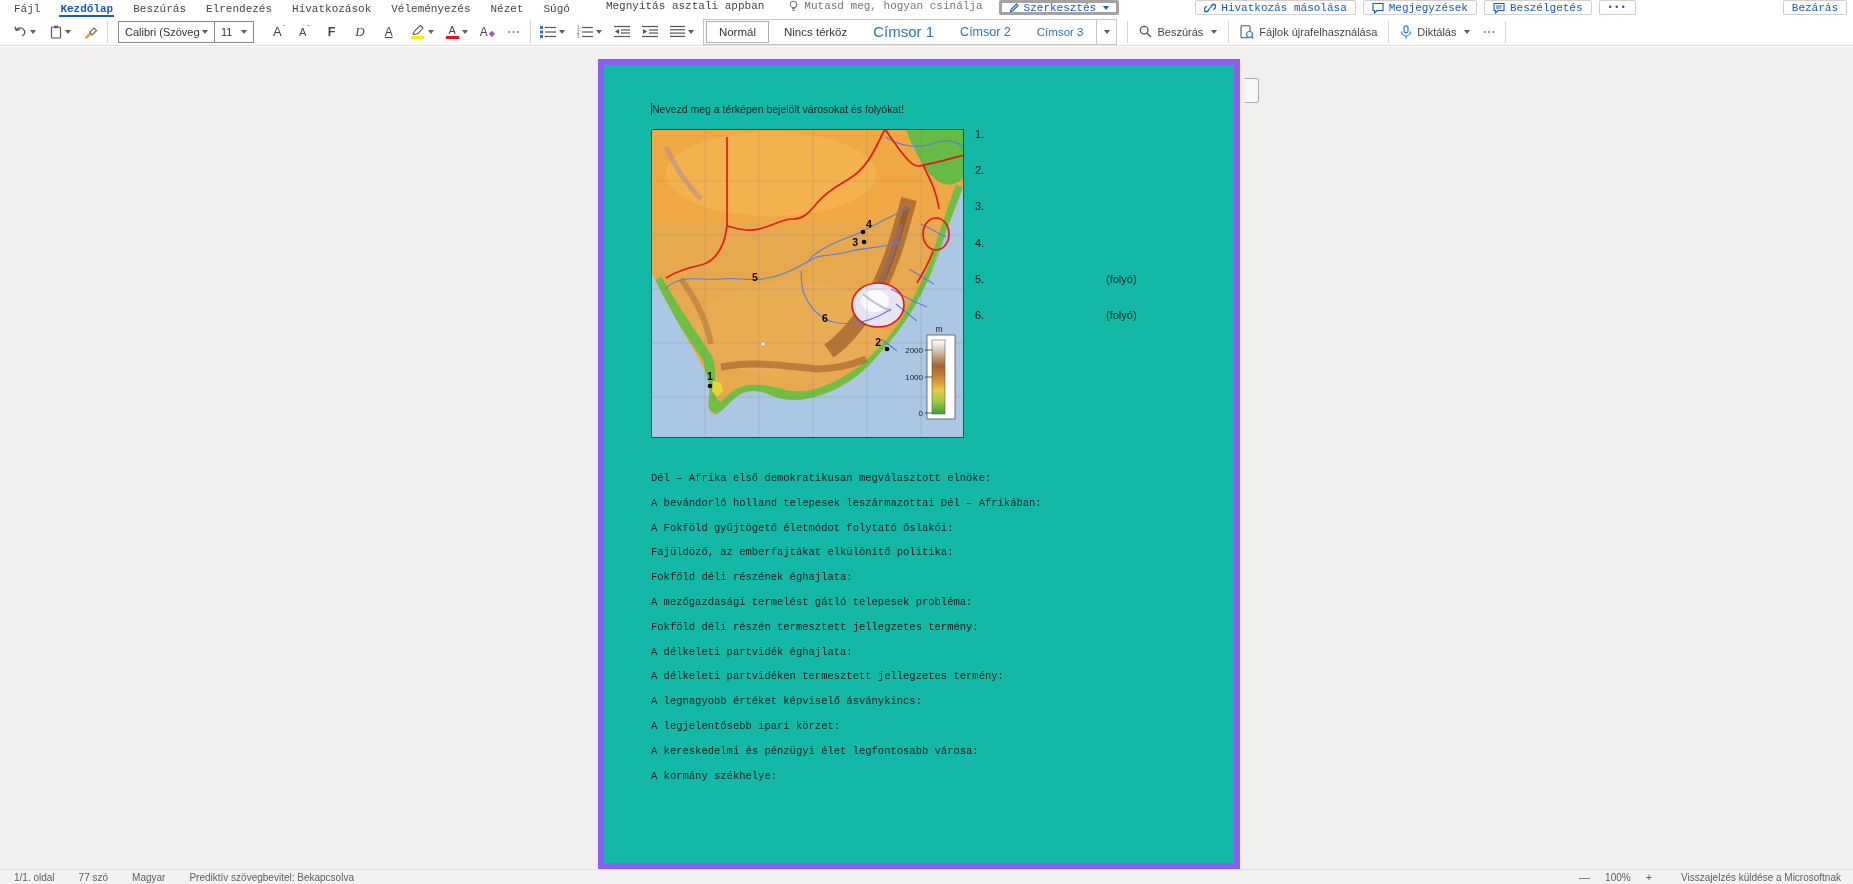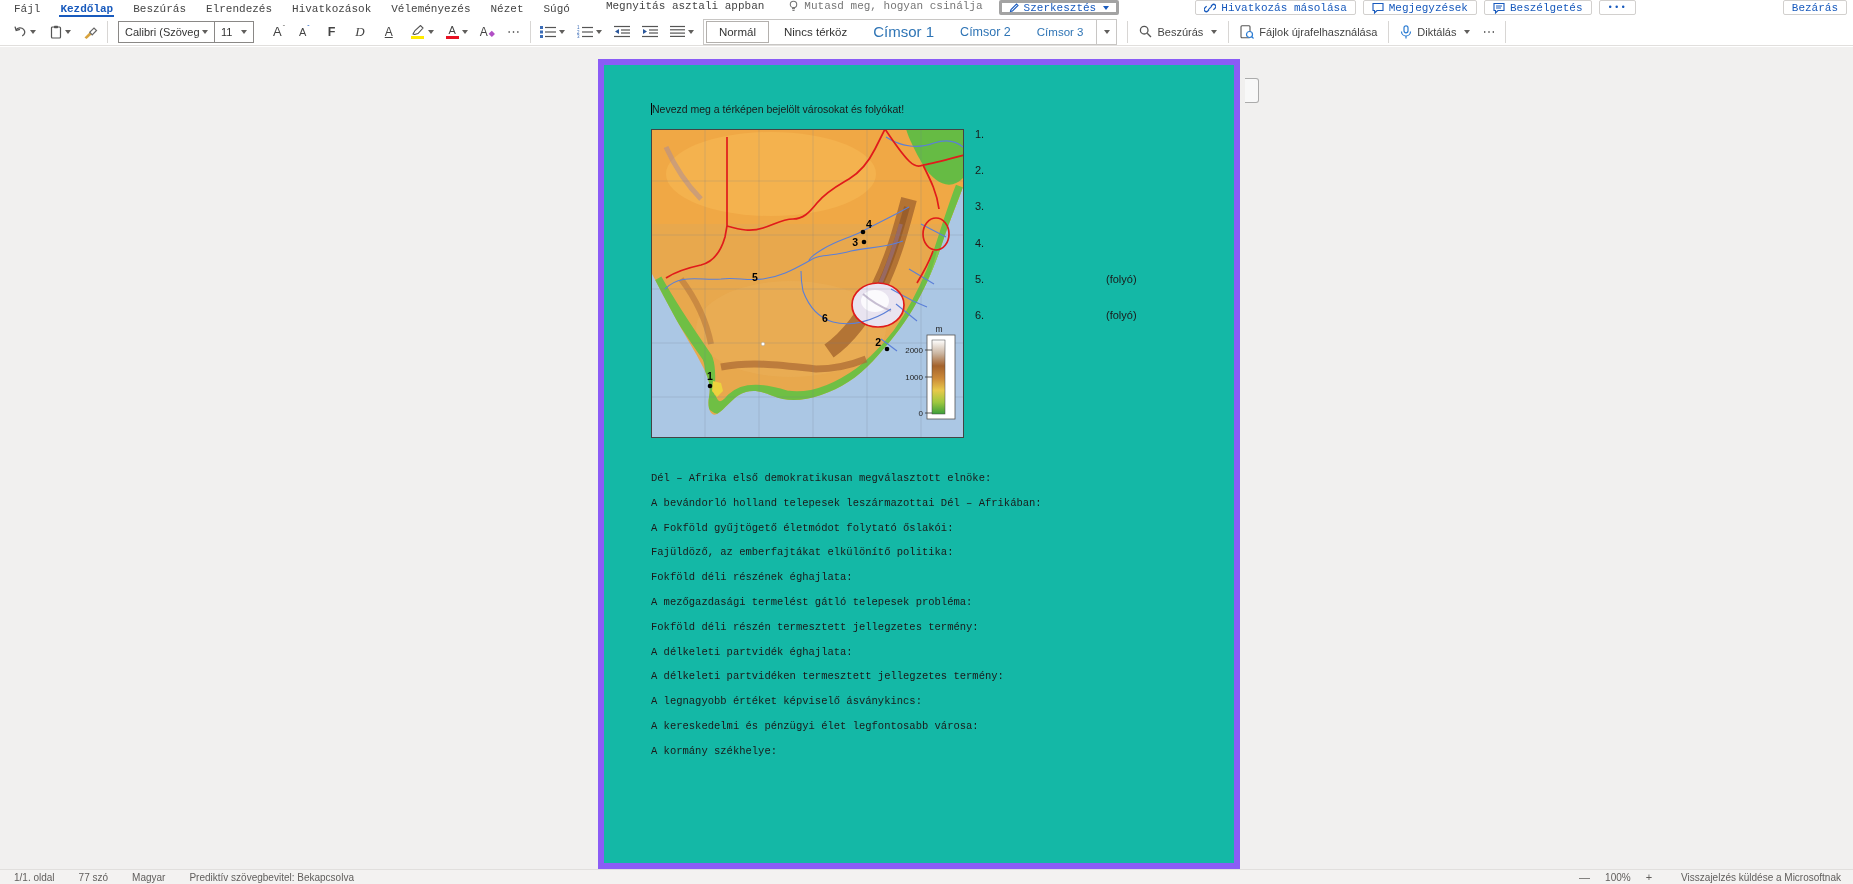--- a/index.html
+++ b/index.html
@@ -474,20 +474,21 @@
       <div class="q-line">Dél – Afrika első demokratikusan megválasztott elnöke:</div>
       <div class="q-line">A bevándorló holland telepesek leszármazottai Dél – Afrikában:</div>
       <div class="q-line">A Fokföld gyűjtögető életmódot folytató őslakói:</div>
       <div class="q-line">Fajüldöző, az emberfajtákat elkülönítő politika:</div>
       <div class="q-line">Fokföld déli részének éghajlata:</div>
       <div class="q-line">A mezőgazdasági termelést gátló telepesek probléma:</div>
       <div class="q-line">Fokföld déli részén termesztett jellegzetes termény:</div>
       <div class="q-line">A délkeleti partvidék éghajlata:</div>
       <div class="q-line">A délkeleti partvidéken termesztett jellegzetes termény:</div>
       <div class="q-line">A legnagyobb értéket képviselő ásványkincs:</div>
+      <div class="q-line">A legjelentősebb ipari körzet:</div>
       <div class="q-line">A kereskedelmi és pénzügyi élet legfontosabb városa:</div>
       <div class="q-line">A kormány székhelye:</div>
     </div>
   </div>
 </div>
 
 <div class="statusbar">
   <div class="left">
     <span>1/1. oldal</span>
     <span>77 szó</span>

